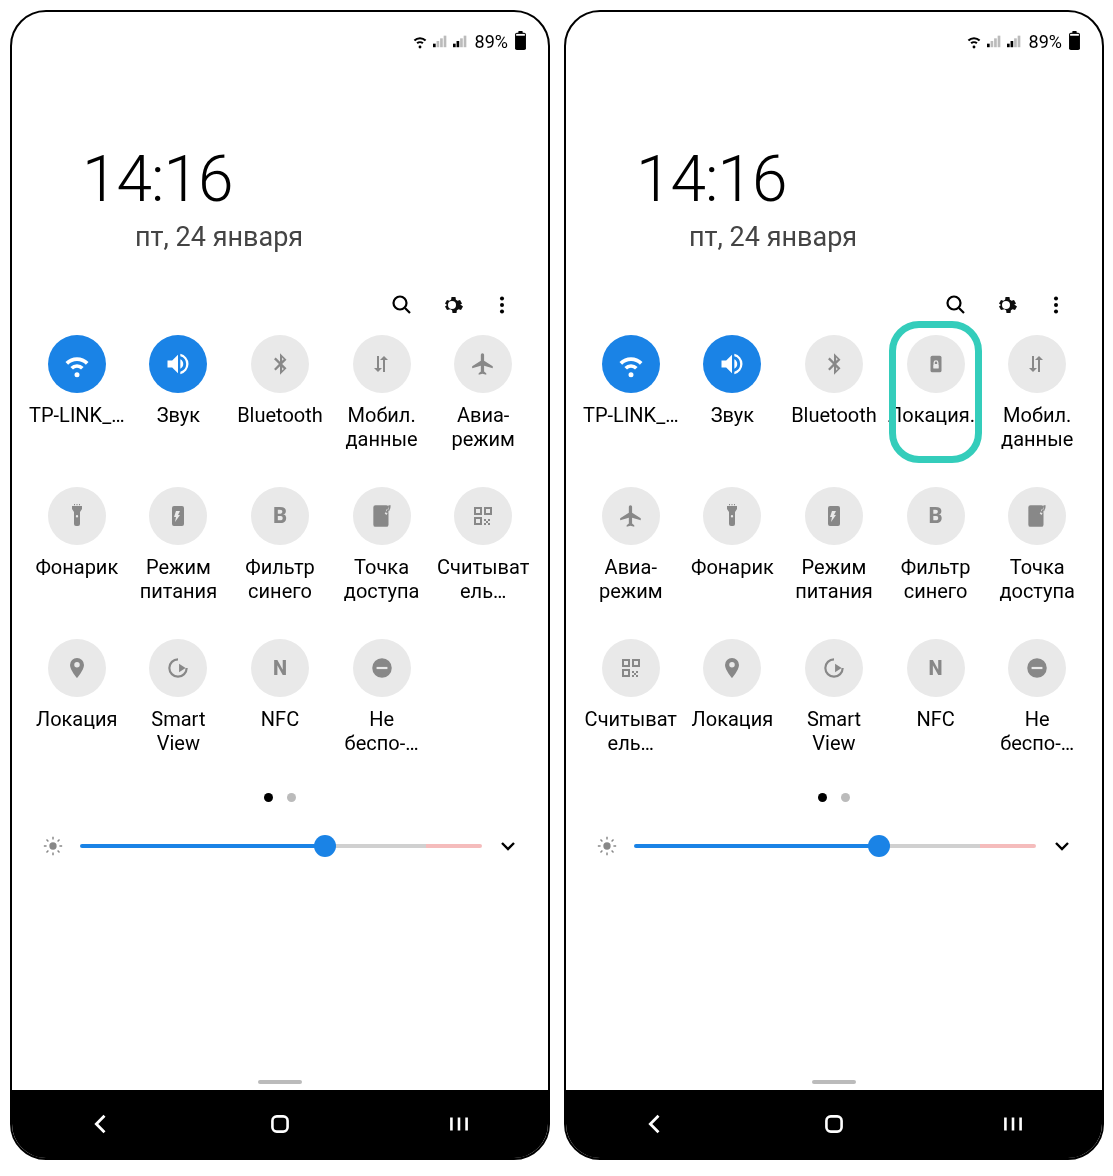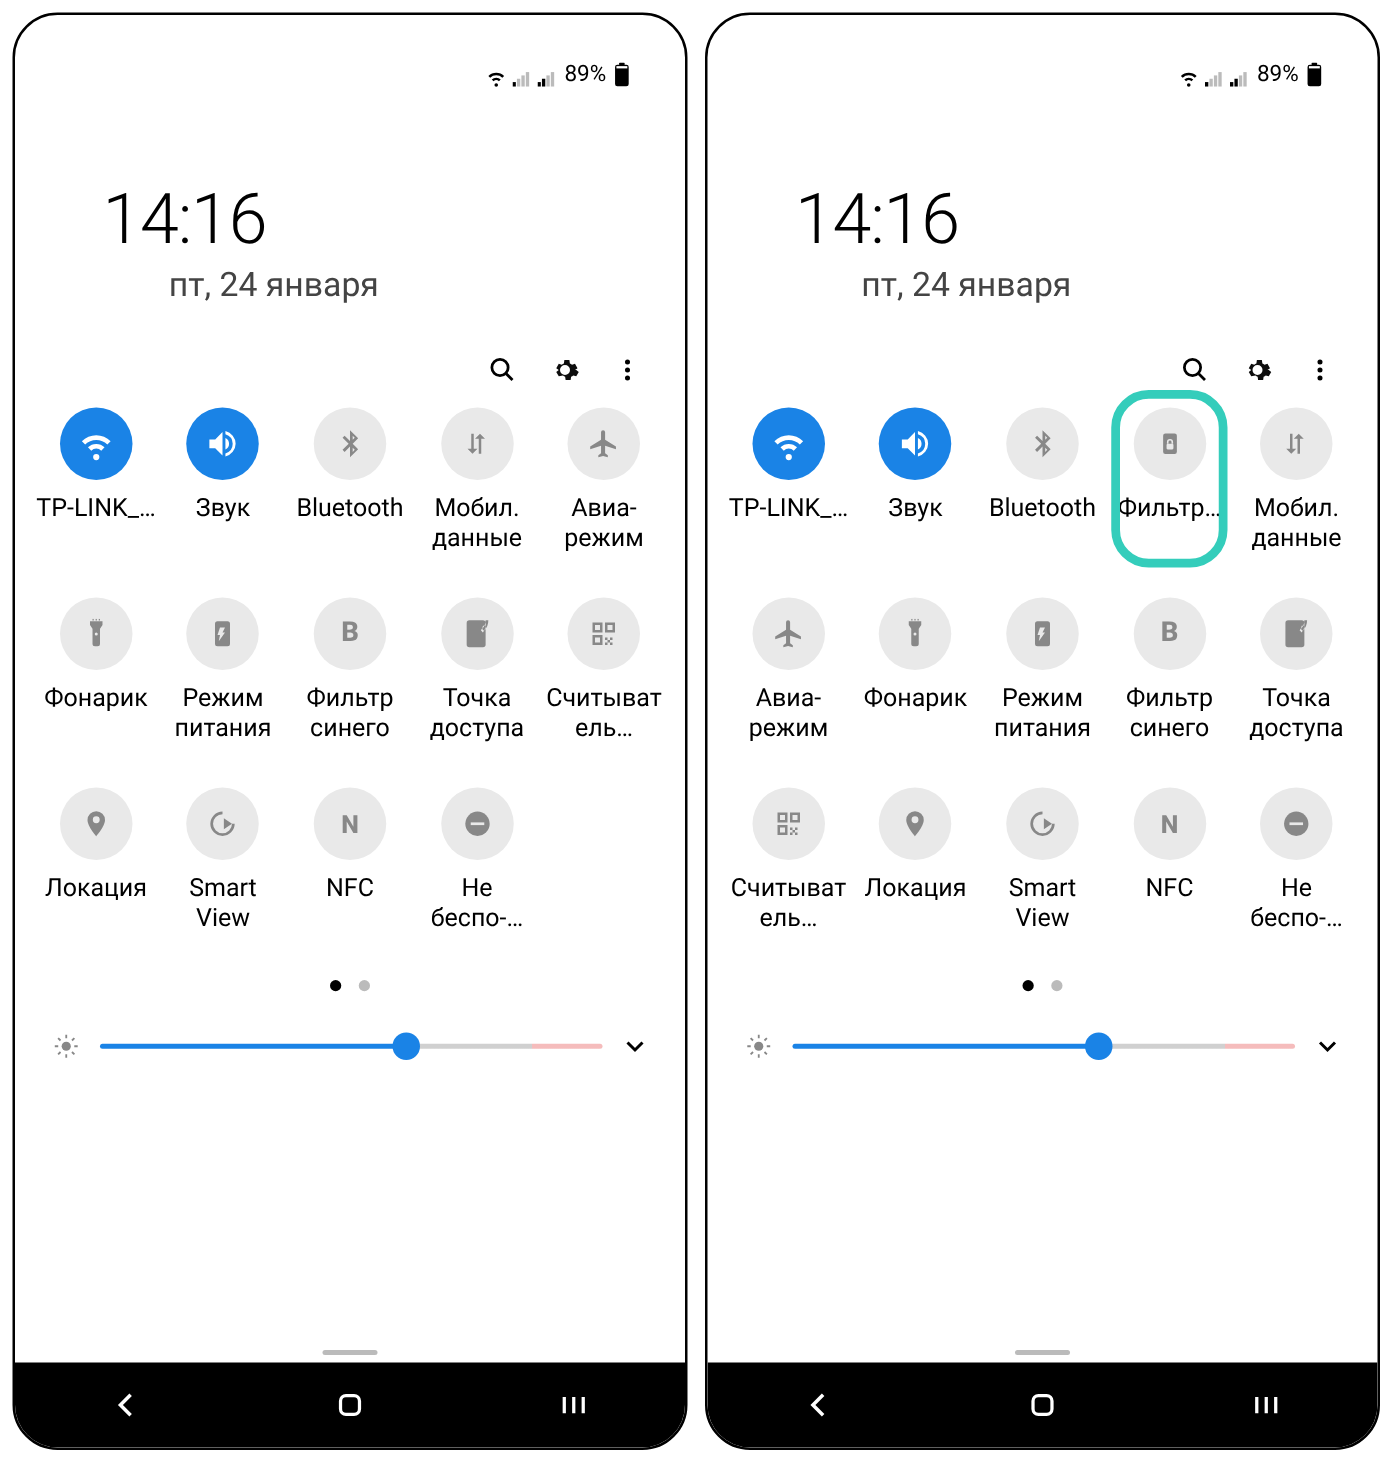--- a/index.html
+++ b/index.html
@@ -21,33 +21,33 @@
     background: #fff;
     position: relative;
     height: 1150px;
     display: flex;
     flex-direction: column;
   }
   .status-bar {
     height: 58px;
     display: flex;
     justify-content: flex-end;
-    align-items: flex-end;
-    padding: 0 44px;
+    align-items: center;
+    padding: 0 21px;
     font-size: 18px;
     gap: 4px;
   }
   .status-bar .icon { display:inline-flex; align-items:center; }
   .status-bar svg { display:block; }
   .battery-pct { margin-left: 2px; margin-right:2px; }
   .clock-area {
     padding: 72px 0 40px 70px;
   }
   .clock {
-    font-size: 56px;
+    font-size: 64px;
     font-weight: 300;
     letter-spacing: -1px;
     color:#000;
   }
   .date {
     font-size: 27px;
     color: #444;
     margin-top: 4px;
     padding-left: 6px;
     margin-left: 47px;
@@ -454,21 +454,21 @@
         <div class="tile-label">Bluetooth</div>
       </div>
       <div class="tile">
         <div class="circle off">
           <svg viewBox="0 0 24 24" width="22" height="22">
             <rect x="6" y="3" width="12" height="18" rx="2"></rect>
             <rect x="9" y="12" width="6" height="5" rx="1" fill="#e9e9e9"></rect>
             <path d="M10 12v-1.5a2 2 0 014 0V12" stroke="#e9e9e9" stroke-width="1.4" fill="none"></path>
           </svg>
         </div>
-        <div class="tile-label">Фильтр…</div>
+        <div class="tile-label">Локация…</div>
         <div class="highlight teal"></div>
       </div>
       <div class="tile">
         <div class="circle off">
           <svg viewBox="0 0 24 24" width="24" height="24">
             <path d="M7 4v12H4l4 4 4-4H9V4H7zm8 16V8h3l-4-4-4 4h3v12h2z"></path>
           </svg>
         </div>
         <div class="tile-label">Мобил. данные</div>
       </div>

